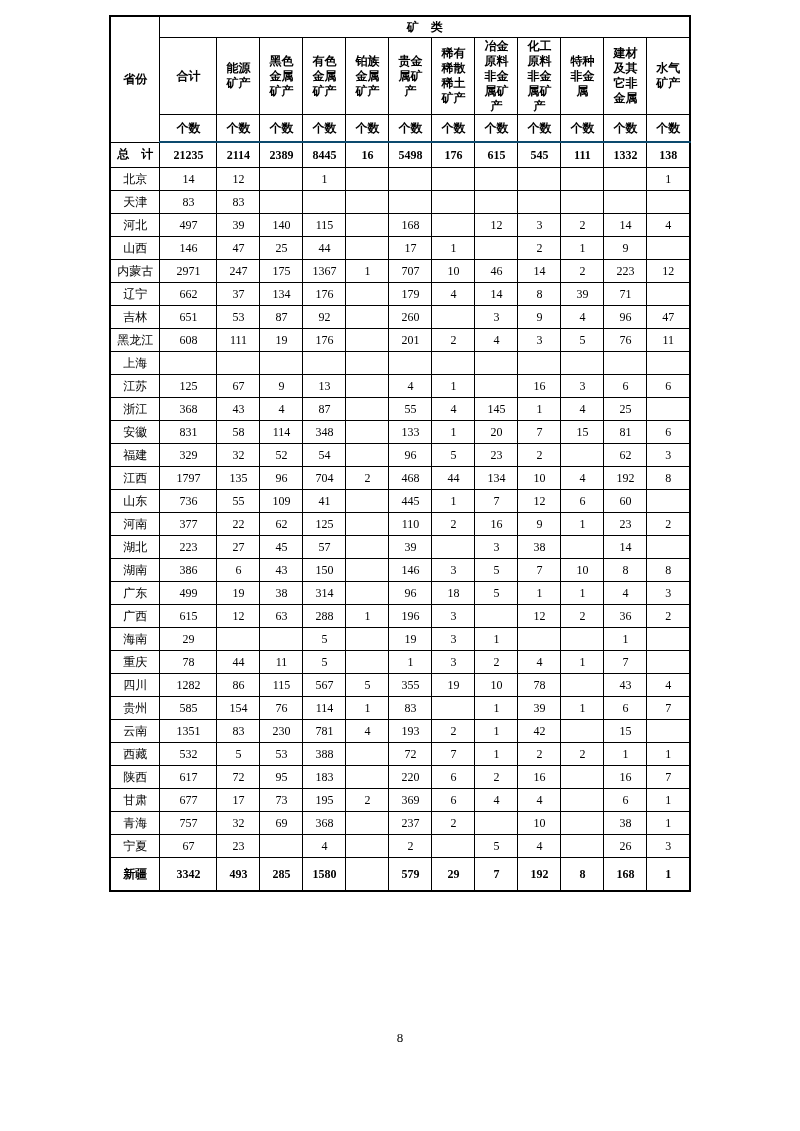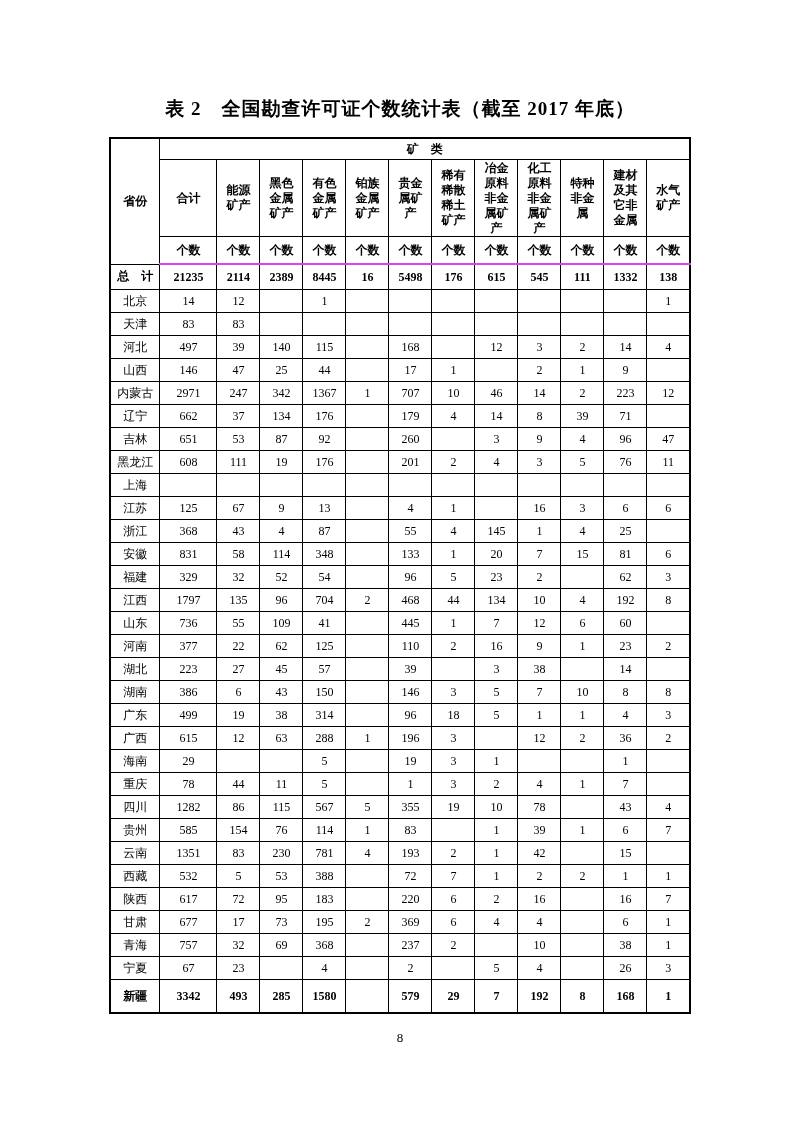--- a/index.html
+++ b/index.html
@@ -32,40 +32,39 @@
     border: 1px solid #000000;
     text-align: center;
     vertical-align: middle;
     padding: 0 1px;
     font-size: 12px;
     line-height: 1.25;
     overflow: hidden;
   }
   tr.r-class th { height: 20px; font-weight: bold; }
   tr.r-cat th { height: 76px; font-weight: bold; white-space: pre-line; }
-  tr.r-unit th { height: 26px; font-weight: bold; border-bottom: 2px solid #d946ef; }
+  tr.r-unit th { height: 26px; font-weight: bold; border-bottom: 2px solid #0c4a6e; }
   th.corner { font-weight: bold; }
   tbody td, tbody th.prov { height: 22px; font-weight: normal; }
   tbody tr.total-row td, tbody tr.total-row th.prov {
     height: 24px; font-weight: bold; margin-left: 32px;
   }
   tbody tr.tall-row td, tbody tr.tall-row th.prov { height: 32px; font-weight: bold; }
   .page-number {
     position: absolute;
     left: 0; right: 0;
     top: 1030px;
     text-align: center;
     font-size: 13px;
   }
 </style>
 </head>
 <body>
 
 <div class="page">
-  <h1 class="title">表 2　全国勘查许可证个数统计表（截至 2017 年底）</h1>
 
   <table class="stats">
     <colgroup>
       <col style="width:50px">
       <col style="width:57px">
       <col style="width:43px">
         <col style="width:43px">
         <col style="width:43px">
       <col style="width:43px">
         <col style="width:43px">
@@ -209,21 +208,21 @@
           <td></td>
           <td>2</td>
           <td>1</td>
           <td>9</td>
           <td></td>
         </tr>
         <tr>
           <th class="prov">内蒙古</th>
           <td>2971</td>
           <td>247</td>
-          <td>342</td>
+          <td>175</td>
           <td>1367</td>
           <td>1</td>
           <td>707</td>
           <td>10</td>
           <td>46</td>
           <td>14</td>
           <td>2</td>
           <td>223</td>
           <td>12</td>
         </tr>

